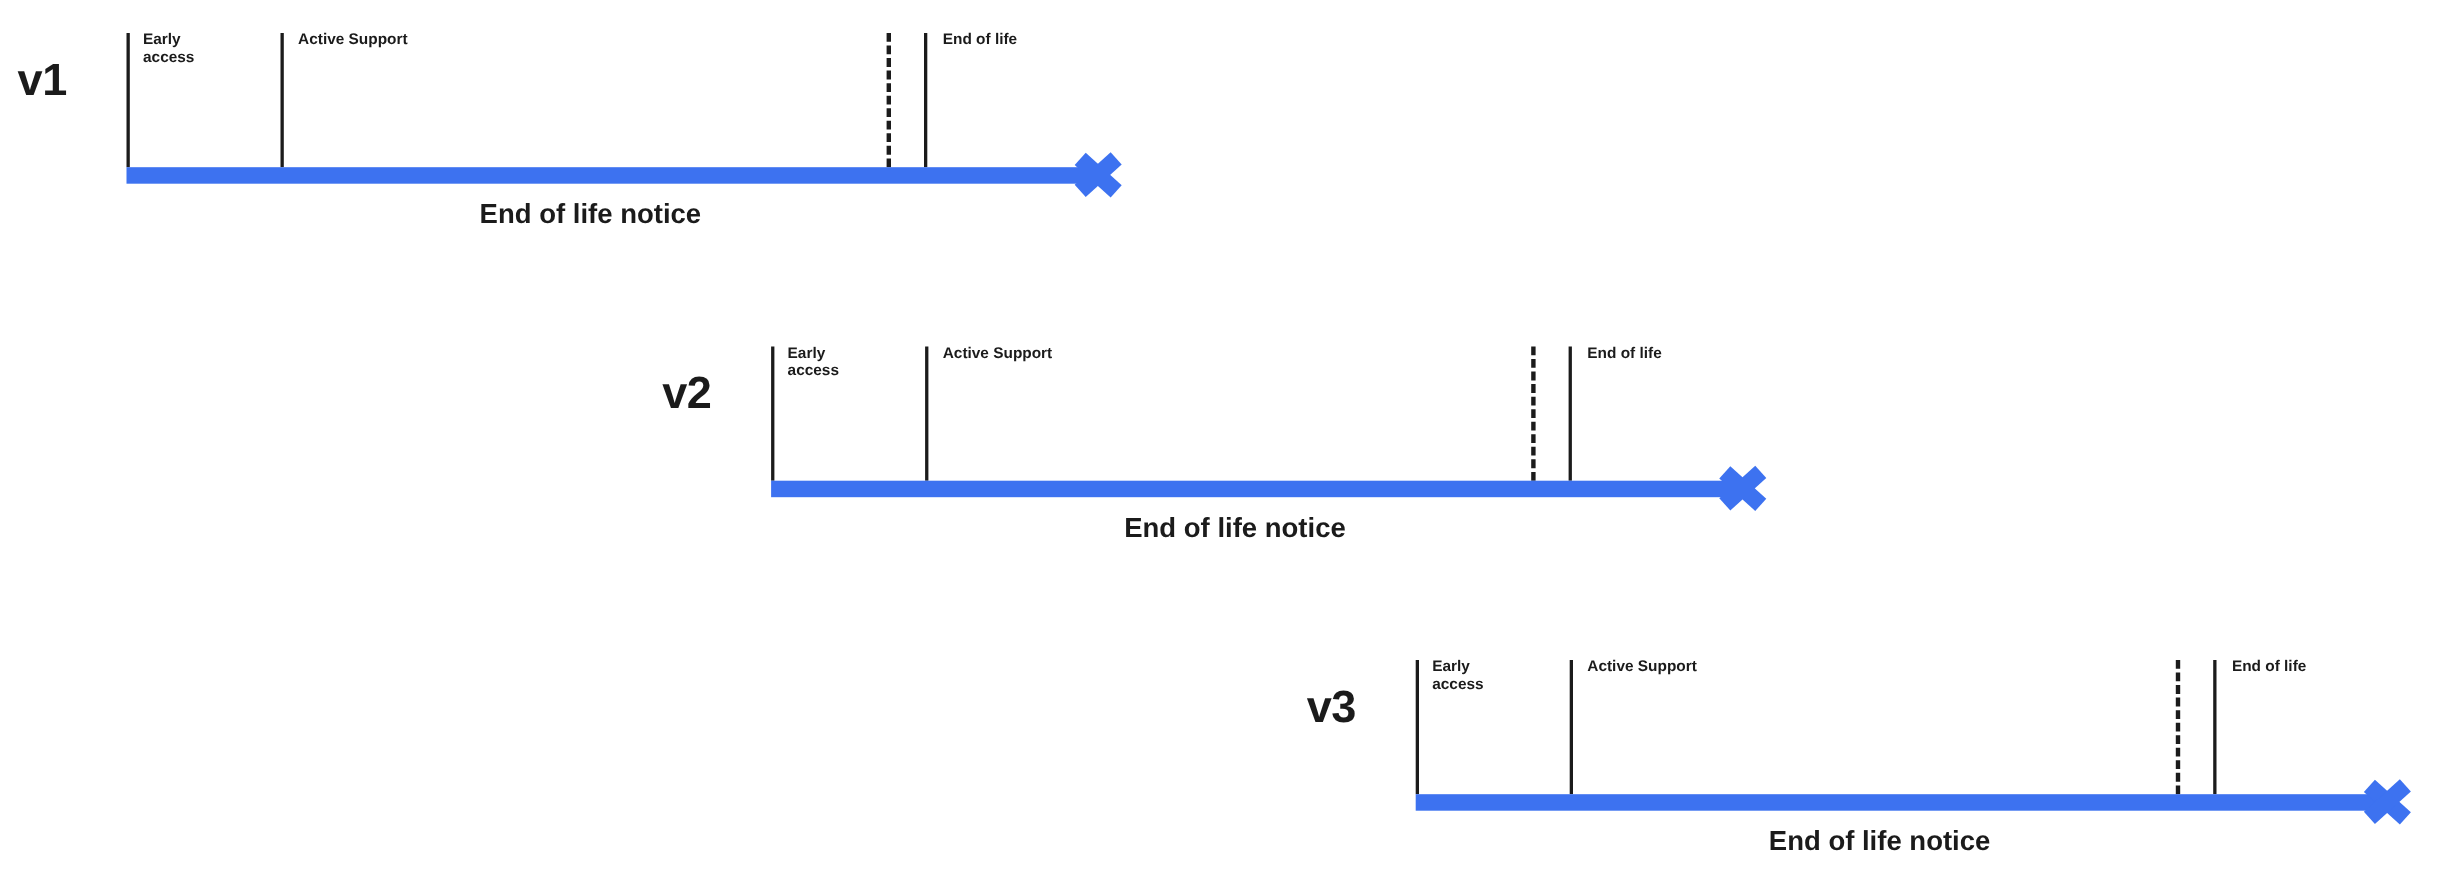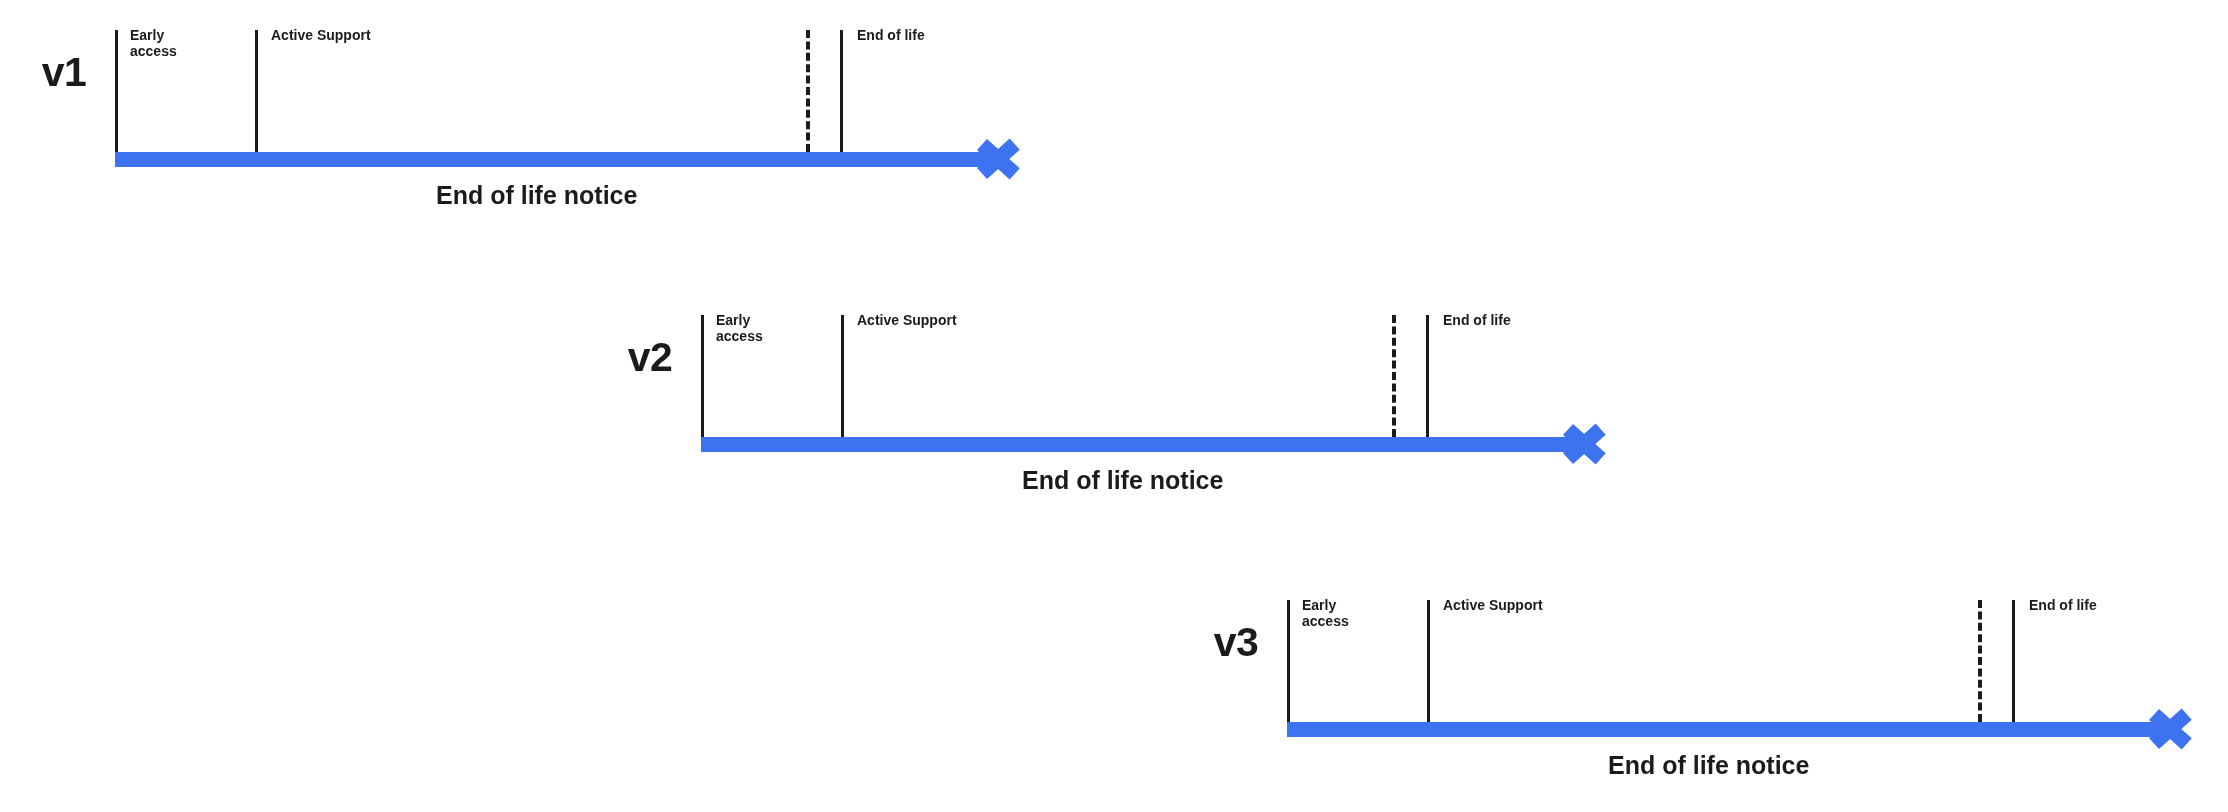--- a/index.html
+++ b/index.html
@@ -27,21 +27,21 @@
     width: 1060px;
     height: 230px;
   }
 
   
   .version-label {
     position: absolute;
     left: 0px;
     top: 52px;
     width: 96px;
-    text-align: center;
+    text-align: left;
     font-size: 41px;
     font-weight: bold;
     color: #1b1b1b;
     letter-spacing: -0.5px;
     line-height: 1;
   }
 
   
   .tick {
     position: absolute;

